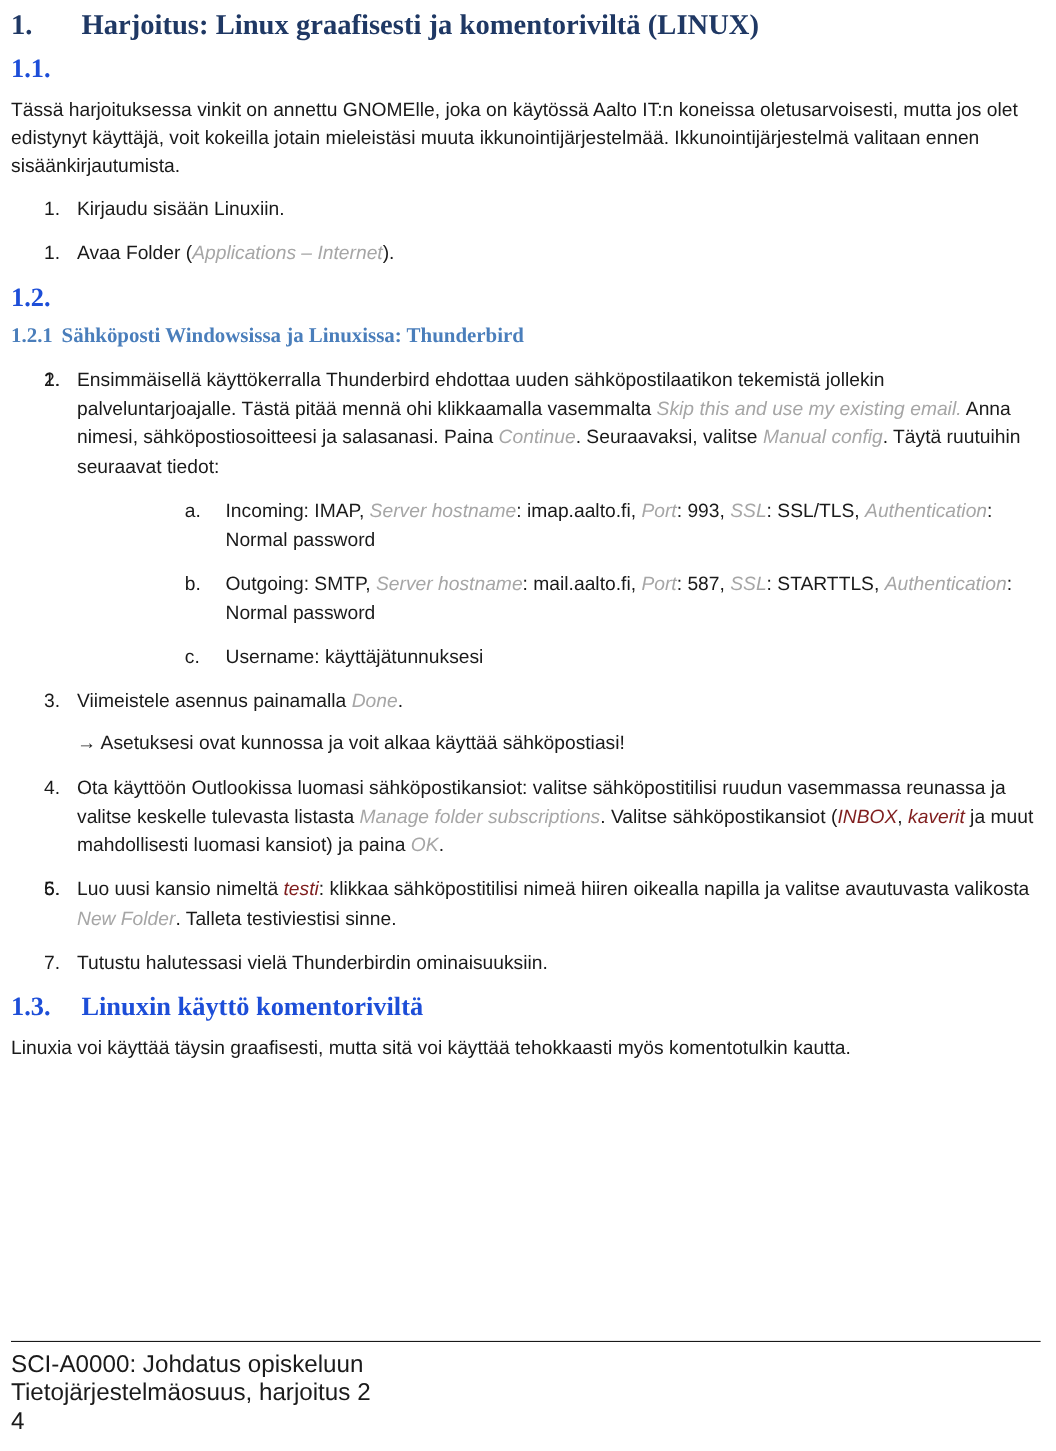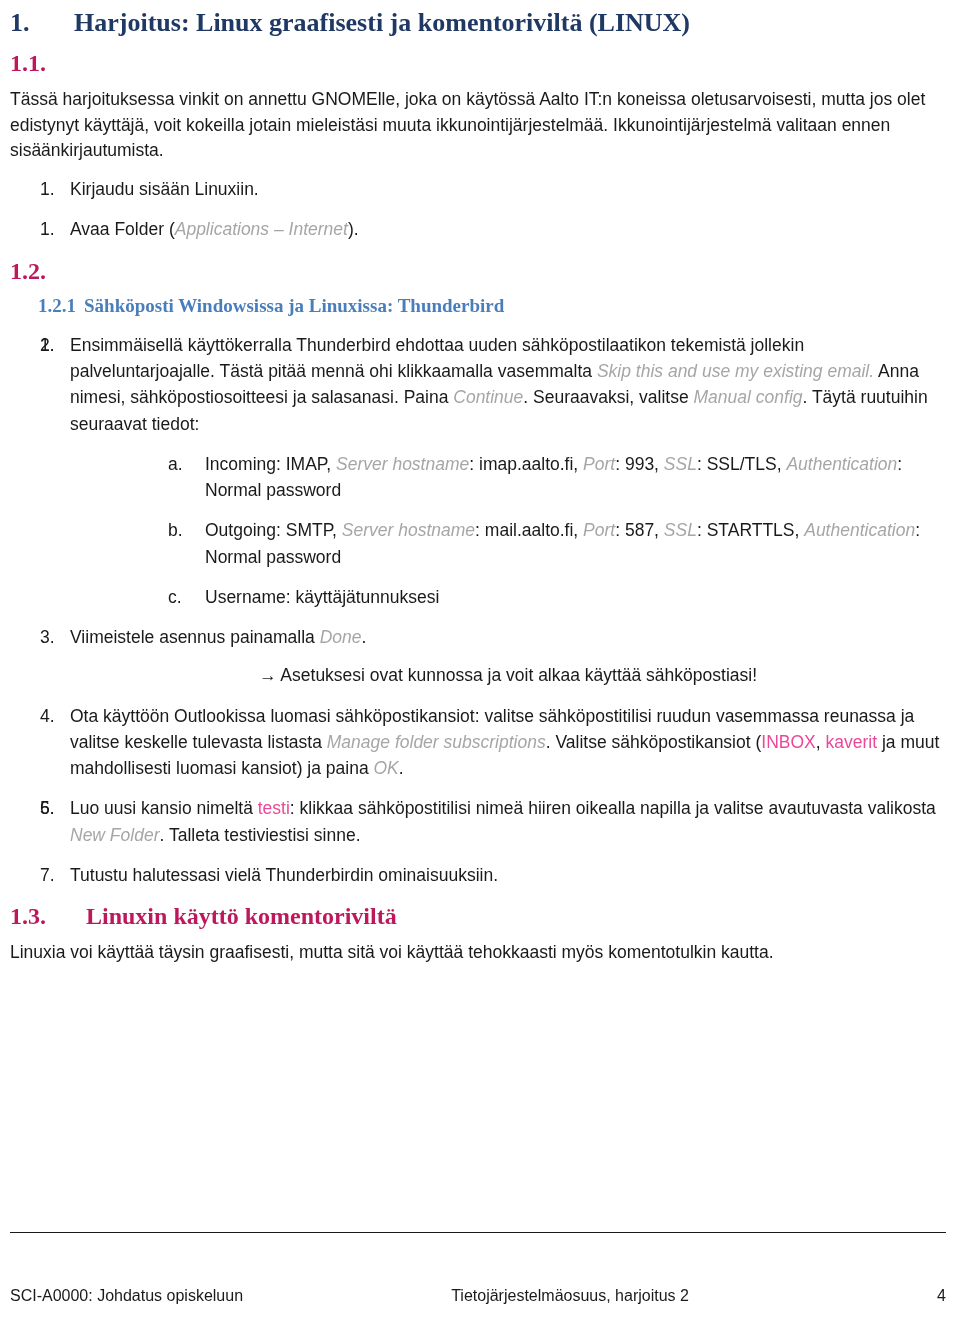--- a/index.html
+++ b/index.html
@@ -34,39 +34,38 @@
     display: flex;
     align-items: baseline;
   }
   h1.h-l1 .num { width: 64px; flex: 0 0 64px; }
 
   h2.h-l2 {
     font-family: "Liberation Serif", serif;
     font-weight: bold;
     font-size: 24px;
     line-height: 1.18;
-    color: #be185d;
+    color: #1d4ed8;
     margin: 4px 0 10px 0;
     display: flex;
     align-items: flex-end;
-    gap: 12px;
   }
   h2.h-l2 .num { width: 64px; flex: 0 0 64px; }
 
   h3.h-l3 {
     font-family: "Liberation Serif", serif;
     font-weight: bold;
     font-size: 19px;
     line-height: 1.2;
     color: #4a7ebb;
     margin: 2px 0 4px 0;
     display: flex;
     align-items: baseline;
   }
-  h3.h-l3 .num { width: 46px; flex: 0 0 46px; margin-left: 28px; }
+  h3.h-l3 .num { width: 46px; flex: 0 0 46px; }
 
   
   p.body {
     font-size: 17.5px;
     line-height: 1.47;
     margin: 0 0 6px 0;
     color: #1a1a1a;
   }
   p.intro { margin-bottom: 12px; }
   p.tail  { margin-top: 4px; }
@@ -114,47 +113,48 @@
     left: 0;
     top: 0;
     width: 30px;
   }
 
   
   .cont {
     margin: 12px 0 0 0;
     font-size: 17.5px;
     line-height: 1.5;
-    text-align: center;
   }
 
   
   .gi {           
     font-style: italic;
     color: #a6a6a6;
   }
   .bi {           
-    color: #ec4899;
+    font-style: italic;
+    color: #7f1d1d;
   }
 
   
   .footer {
     position: absolute;
     left: 10px;
     right: 14px;
     bottom: 14px;
     border-top: 1.5px solid #1a1a1a;
     padding-top: 7px;
     display: flex;
     align-items: baseline;
-    font-size: 16px;
+    font-size: 22px;
     color: #1a1a1a;
+    flex-direction: column;
   }
   .footer .f-left  { flex: 0 0 auto; }
-  .footer .f-mid   { flex: 1 1 auto; text-align: center; padding-right: 40px; margin-top: 47px; }
+  .footer .f-mid   { flex: 1 1 auto; text-align: center; padding-right: 40px; }
   .footer .f-page  { flex: 0 0 auto; }
 </style>
 </head>
 <body>
 
 <div class="page">
 
   <h1 class="h-l1">
     <span class="num">1.</span>
     <span class="txt">Harjoitus: Linux graafisesti ja komentoriviltä (LINUX)</span>

